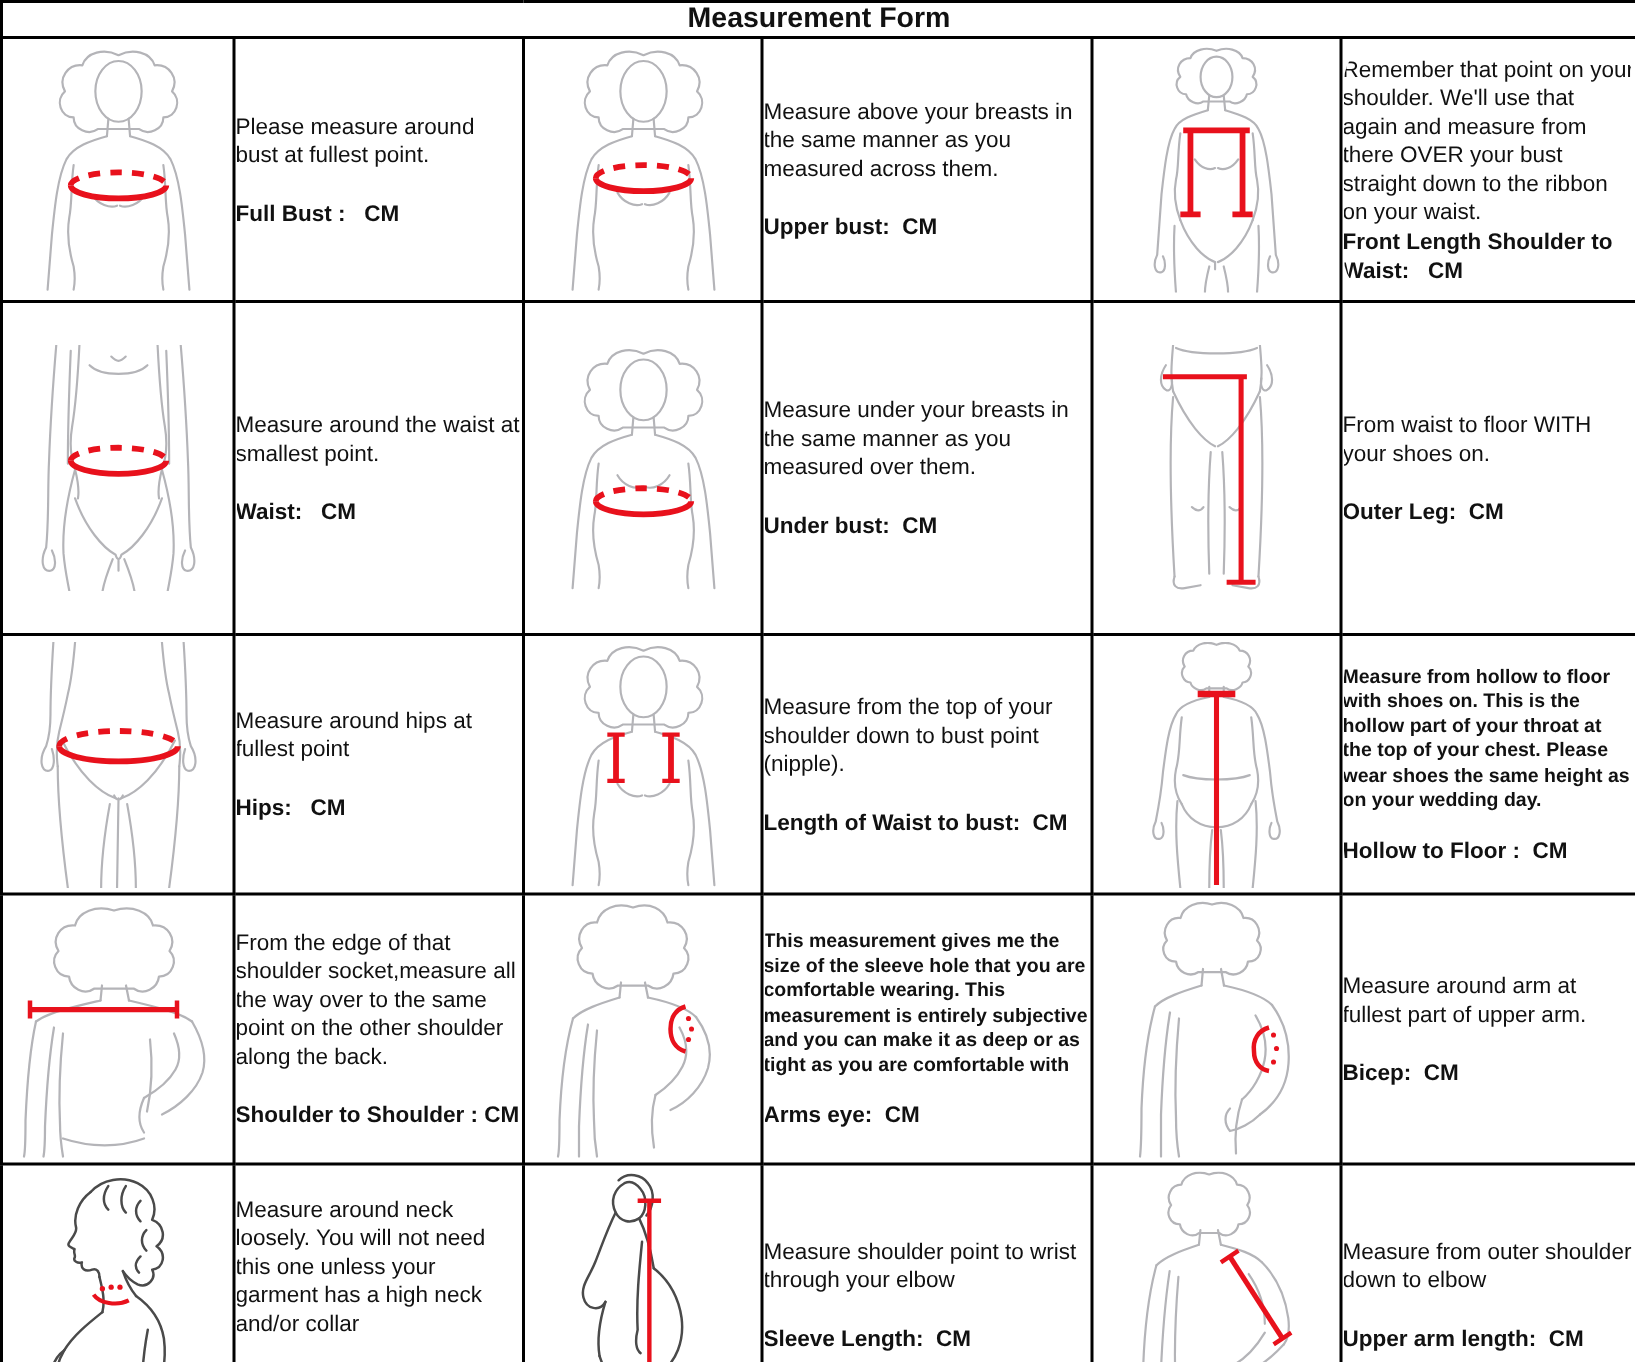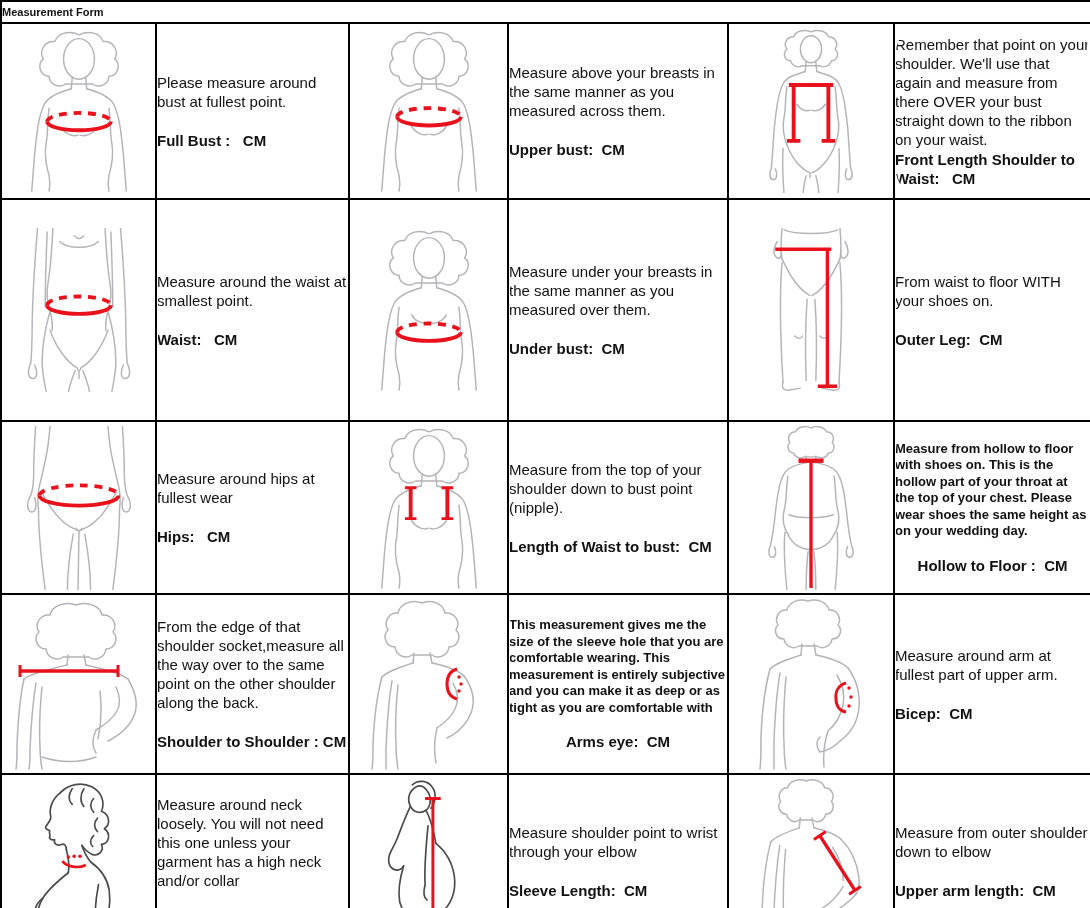--- a/index.html
+++ b/index.html
@@ -1,26 +1,26 @@
 <!DOCTYPE html>
 <html><head>
 <meta charset="utf-8">
 <style>
   html,body{margin:0;padding:0;background:#fff;}
   body{font-family:"Liberation Sans", sans-serif;color:#111;}
   #form{width:1090px;border-collapse:collapse;table-layout:fixed;}
   #form td{border:2px solid #000;vertical-align:middle;padding:0;overflow:hidden;background:#fff;}
-  td.hdr{height:20px;text-align:left;font-weight:bold;font-size:11px;padding:1px 0 2px 0;}
+  td.hdr{height:20px;text-align:center;font-weight:bold;font-size:19px;padding:1px 0 2px 0;}
   td.img{text-align:center;}
   td.txt{padding:4px 8px;font-size:15px;line-height:19px;border-radius:29px;}
   td.top{vertical-align:top;}
   .lbl{font-weight:bold;margin-top:20px;white-space:pre-wrap;}
   td.tight .lbl{margin-top:1px;}
   td.small{font-size:13px;line-height:16.5px;font-weight:600;}
-  td.small .lbl{font-size:15px;line-height:19px;margin-top:16px;font-weight:bold;text-align:center;}
+  td.small .lbl{font-size:15px;line-height:19px;margin-top:16px;font-weight:bold;}
   svg{display:block;margin:0 auto;}
   .g{fill:none;stroke:#b4b4b8;stroke-width:1.5;stroke-linecap:round;stroke-linejoin:round;}
   .gf{fill:#fff;stroke:#b4b4b8;stroke-width:1.5;}
   .r{fill:none;stroke:#e8111c;stroke-linecap:butt;}
   .rd{fill:#e8111c;stroke:none;}
   .sk{fill:none;stroke:#4a4a4a;stroke-width:1.7;stroke-linecap:round;stroke-linejoin:round;}
 </style>
 </head>
 <body>
 
@@ -163,21 +163,21 @@
       <path class="g" d="M120,0 C121,16 122,34 122,50 C122,58 123,66 125,72 C130,80 129,90 123,89 C119,88 119,80 121,74"></path>
       <path class="g" d="M36,68 C48,92 62,104 73,108 M114,68 C102,92 88,104 77,108"></path>
       <path class="g" d="M72,106 C74,110 76,110 78,106 M75,108 L74,170"></path>
       <path class="g" d="M69,112 C65,134 63,152 63,170 M81,112 C85,134 87,152 87,170"></path>
       <path class="g" d="M33,86 C33,110 36,140 40,170 M117,86 C117,110 114,140 110,170"></path>
       <path class="r" stroke-width="4" d="M34,72 A41,10.5 0 0 0 116,72"></path>
       <path class="r" stroke-width="4" stroke-dasharray="8 7" d="M34,72 A41,10.5 0 0 1 116,72"></path>
     </svg>
   </td>
   <td class="txt">
-    <div class="body">Measure around hips at fullest wear</div>
+    <div class="body">Measure around hips at fullest point</div>
     <div class="lbl">Hips:   CM</div>
   </td>
   <td class="img">
     <svg width="150" height="164" viewBox="0 0 150 170">
       <path class="g" d="M75,6 C65,1 53,4 50,13 C40,12 33,22 38,31 C31,37 35,49 44,49 C44,57 54,62 61,57 L89,57 C96,62 106,57 106,49 C115,49 119,37 112,31 C117,22 110,12 100,13 C97,4 85,1 75,6 Z"></path>
       <ellipse class="gf" cx="75" cy="31" rx="16" ry="21"></ellipse>
       <path class="g" d="M68,50 L67,62 M82,50 L83,62"></path>
       <path class="g" d="M67,62 C56,65 44,69 39,78 C33,90 31,110 29,130 C28,143 27,156 26,168"></path>
       <path class="g" d="M83,62 C94,65 106,69 111,78 C117,90 119,110 121,130 C122,143 123,156 124,168"></path>
       <path class="g" d="M44,82 C42,96 43,108 41,118 C39,130 41,142 44,152 C45,158 45,163 44,168"></path>

